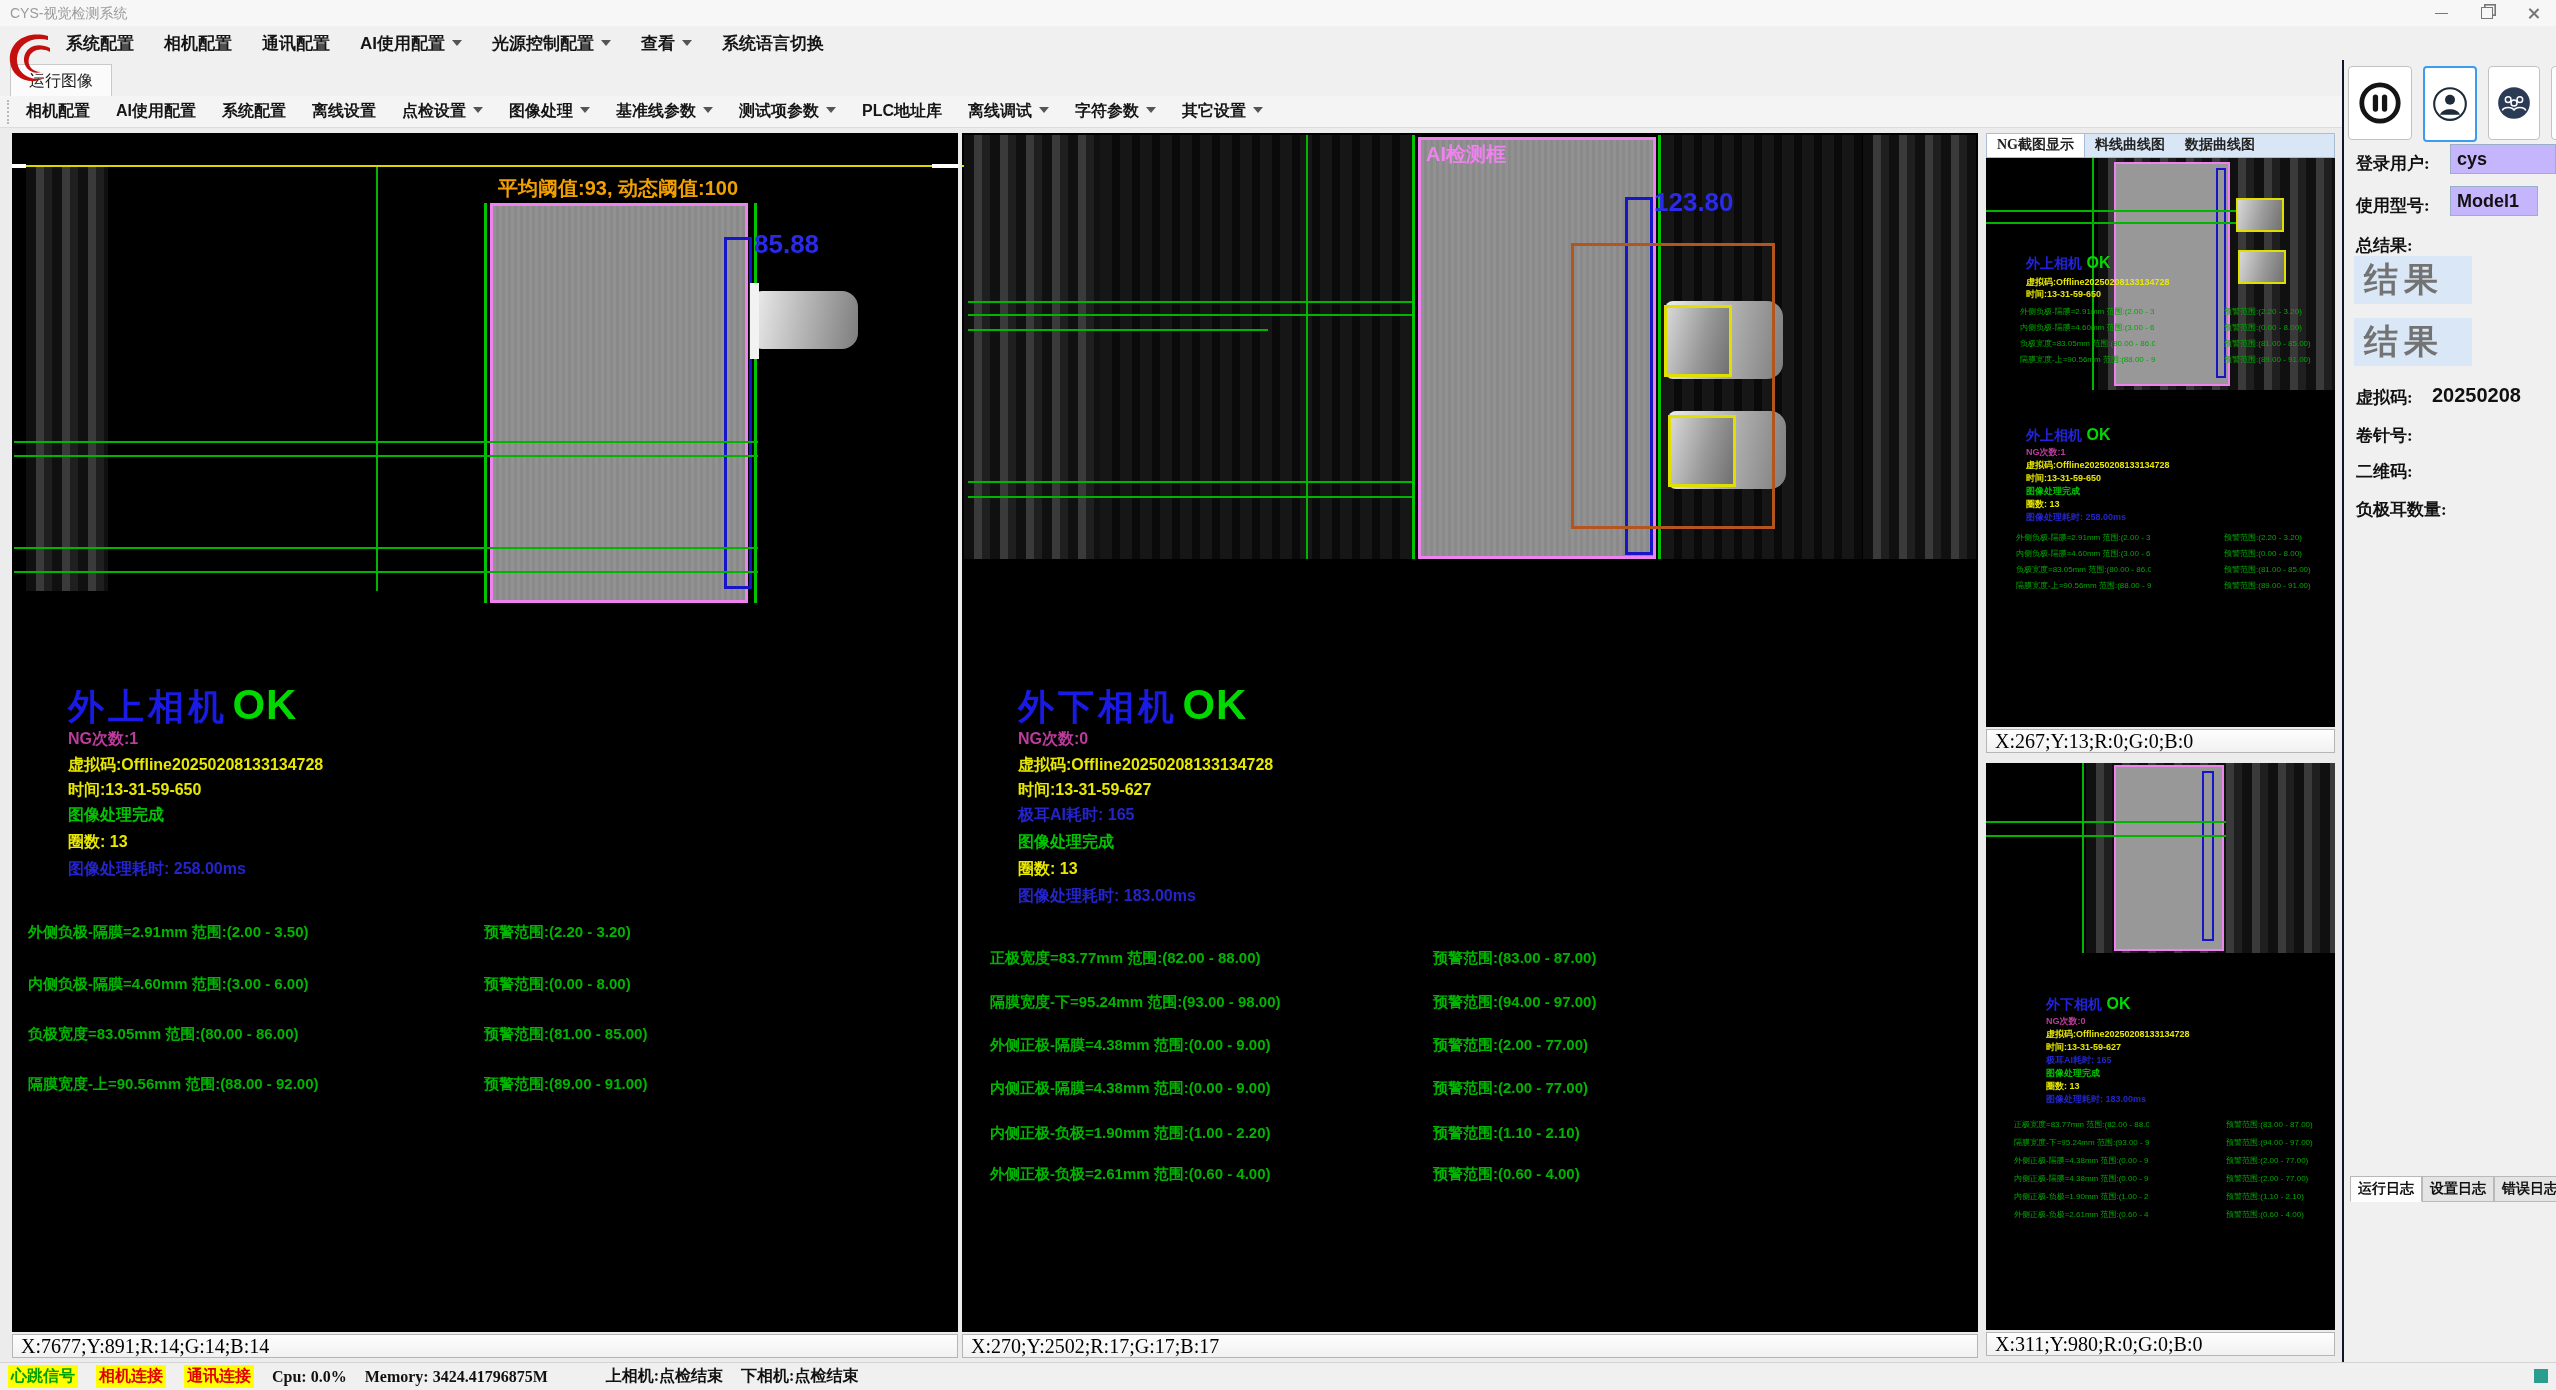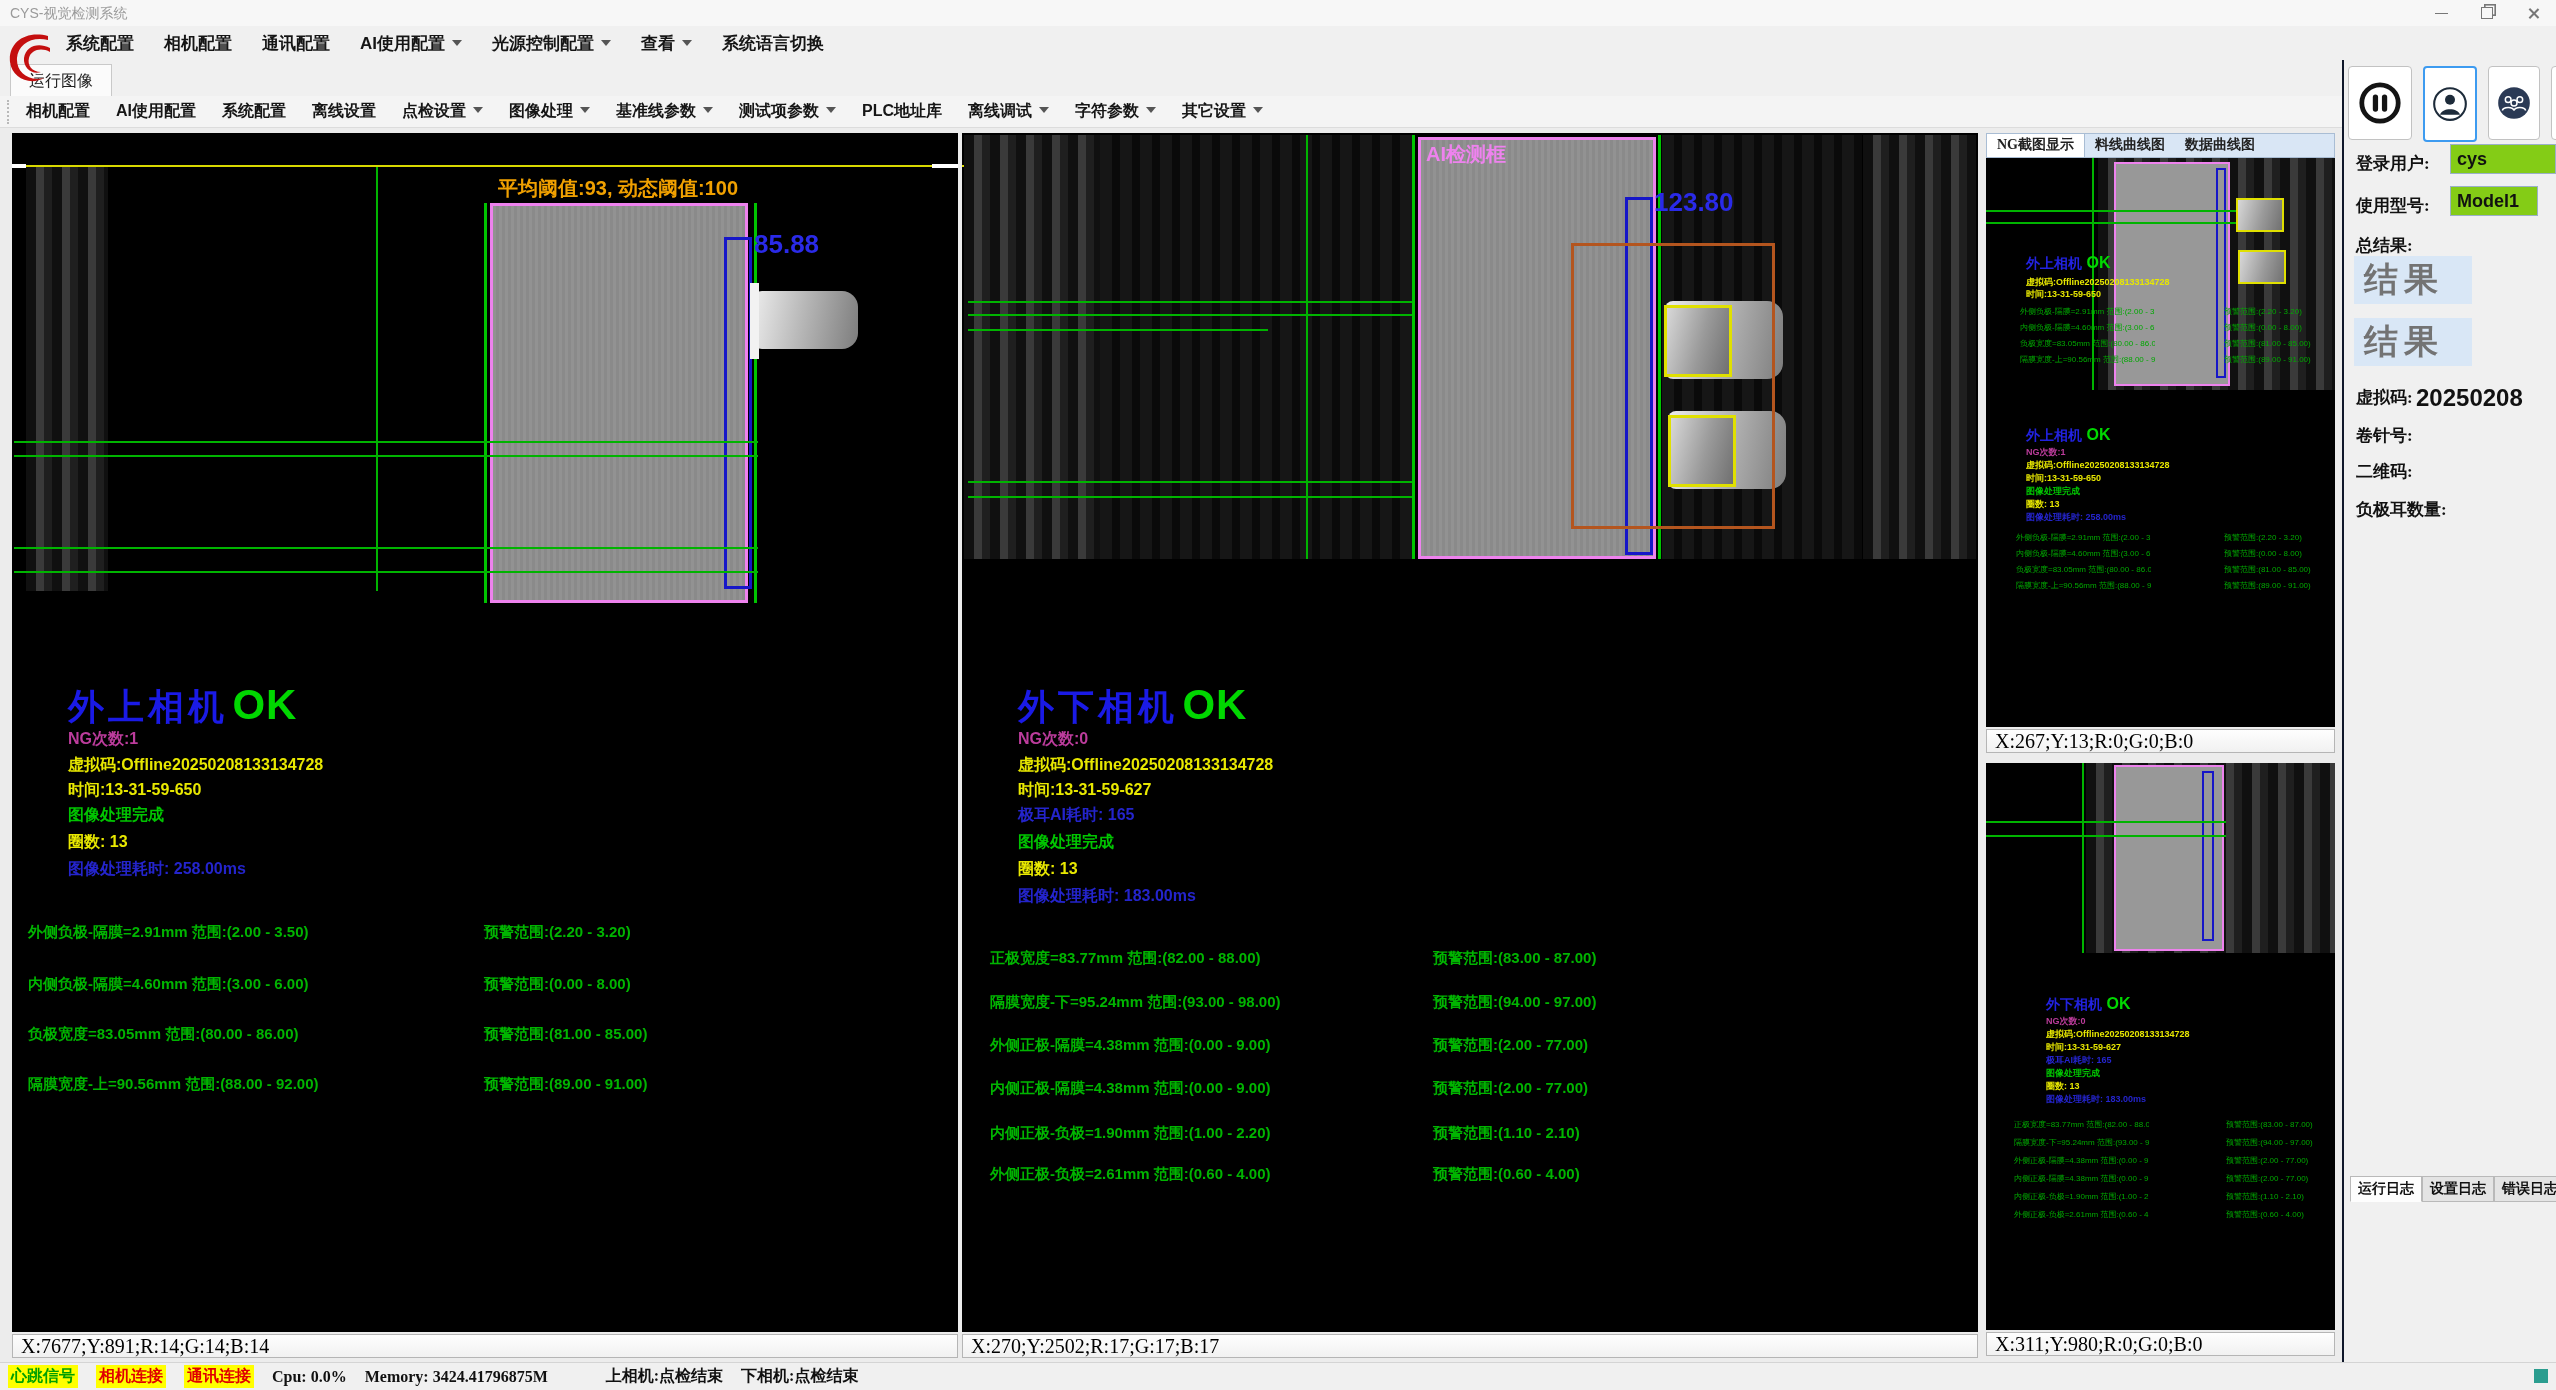--- a/index.html
+++ b/index.html
@@ -75,21 +75,21 @@
   .mmeas{font-size:8px;color:#00a800;white-space:nowrap;overflow:hidden;max-width:135px}
   .mfilm{background:#989898;border:2px solid #ee82ee;box-sizing:border-box}
 
   
   .sidebar{left:2342px;top:60px;width:214px;height:1302px;background:#f0f0f0;border-left:2px solid #0f172a}
   .btnrow{left:4px;top:6px;display:flex;gap:11px}
   .sq-btn{width:50px;height:72px;background:#fff;border:1px solid #c2c2c2;border-radius:4px;display:flex;align-items:center;justify-content:center}
   .sq-btn.big{width:62px}
   .sq-btn.sel{border:2px solid #3d9bf0}
   .side-label{font-family:"Liberation Serif","DejaVu Serif",serif;font-size:17px;font-weight:bold;color:#111;white-space:nowrap}
-  .side-input{background:#84cc16;border:1px solid #9ab0c8;box-sizing:border-box;font-size:18px;font-weight:bold;display:flex;align-items:center;padding-left:6px}
+  .side-input{background:#c4b5fd;border:1px solid #9ab0c8;box-sizing:border-box;font-size:18px;font-weight:bold;display:flex;align-items:center;padding-left:6px}
   .resbox{width:118px;height:48px;background:#d9e7f6;display:flex;align-items:center;padding-left:10px;box-sizing:border-box}
   .restext{font-family:"Liberation Serif","DejaVu Serif",serif;font-size:34px;font-weight:bold;color:#737373;letter-spacing:6px}
   .log-tabs{display:flex}
   .log-tab{font-family:"Liberation Serif","DejaVu Serif",serif;font-size:14px;font-weight:bold;padding:3px 7px;background:#e4e4e4;border:1px solid #b9b9b9;white-space:nowrap}
   .log-tab.active{background:#fdfdfd;border-bottom:1px solid #fdfdfd}
   .log-body{background:#fdfdfd;border:1px solid #b9b9b9;font-family:"Liberation Serif","DejaVu Serif",serif;font-size:16px;font-weight:bold;line-height:1.6;padding:4px 6px;box-sizing:border-box;word-break:break-all}
 
   
   .statusbar{left:0;top:1362px;width:2556px;height:28px;background:#f0f0f0;border-top:1px solid #d4d4d4;display:flex;align-items:center;gap:18px;padding-left:8px;box-sizing:border-box;font-family:"Liberation Serif","DejaVu Serif",serif;font-size:16px;font-weight:bold}
   .st-hl{background:#ffff00;padding:1px 3px}
@@ -365,21 +365,21 @@
 
   <div class="abs side-label" style="left:12px;top:174px">总结果:</div>
   <div class="abs resbox" style="left:10px;top:196px">
     <span class="restext">结果</span>
   </div>
   <div class="abs resbox" style="left:10px;top:258px">
     <span class="restext">结果</span>
   </div>
 
   <div class="abs side-label" style="left:12px;top:326px">虚拟码:</div>
-  <div class="abs" style="left:72px;top:324px;font-size:24px;font-weight:bold">20250208</div>
+  <div class="abs" style="left:88px;top:324px;font-size:20px;font-weight:bold">20250208</div>
   <div class="abs side-label" style="left:12px;top:364px">卷针号:</div>
   <div class="abs side-label" style="left:12px;top:400px">二维码:</div>
   <div class="abs side-label" style="left:12px;top:438px">负极耳数量:</div>
 
   <div class="abs log-tabs" style="left:6px;top:1116px">
     <div class="log-tab active">运行日志</div>
     <div class="log-tab">设置日志</div>
     <div class="log-tab">错误日志</div>
   </div>
 </div>

